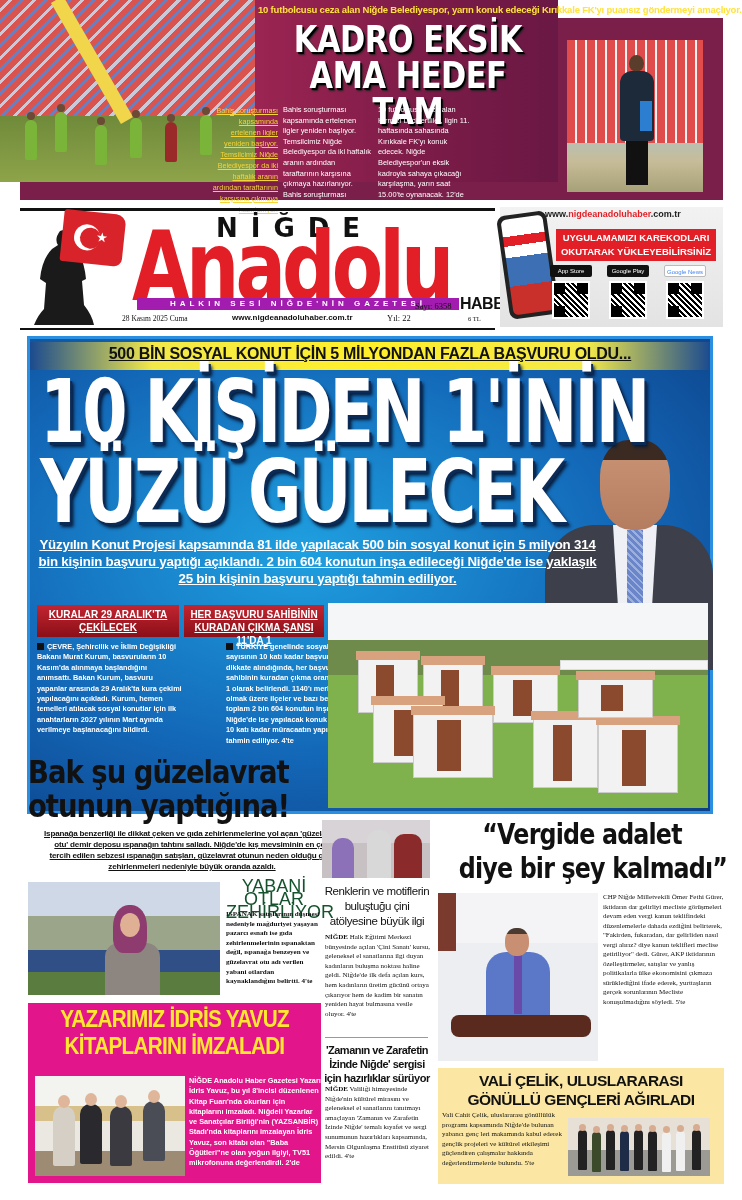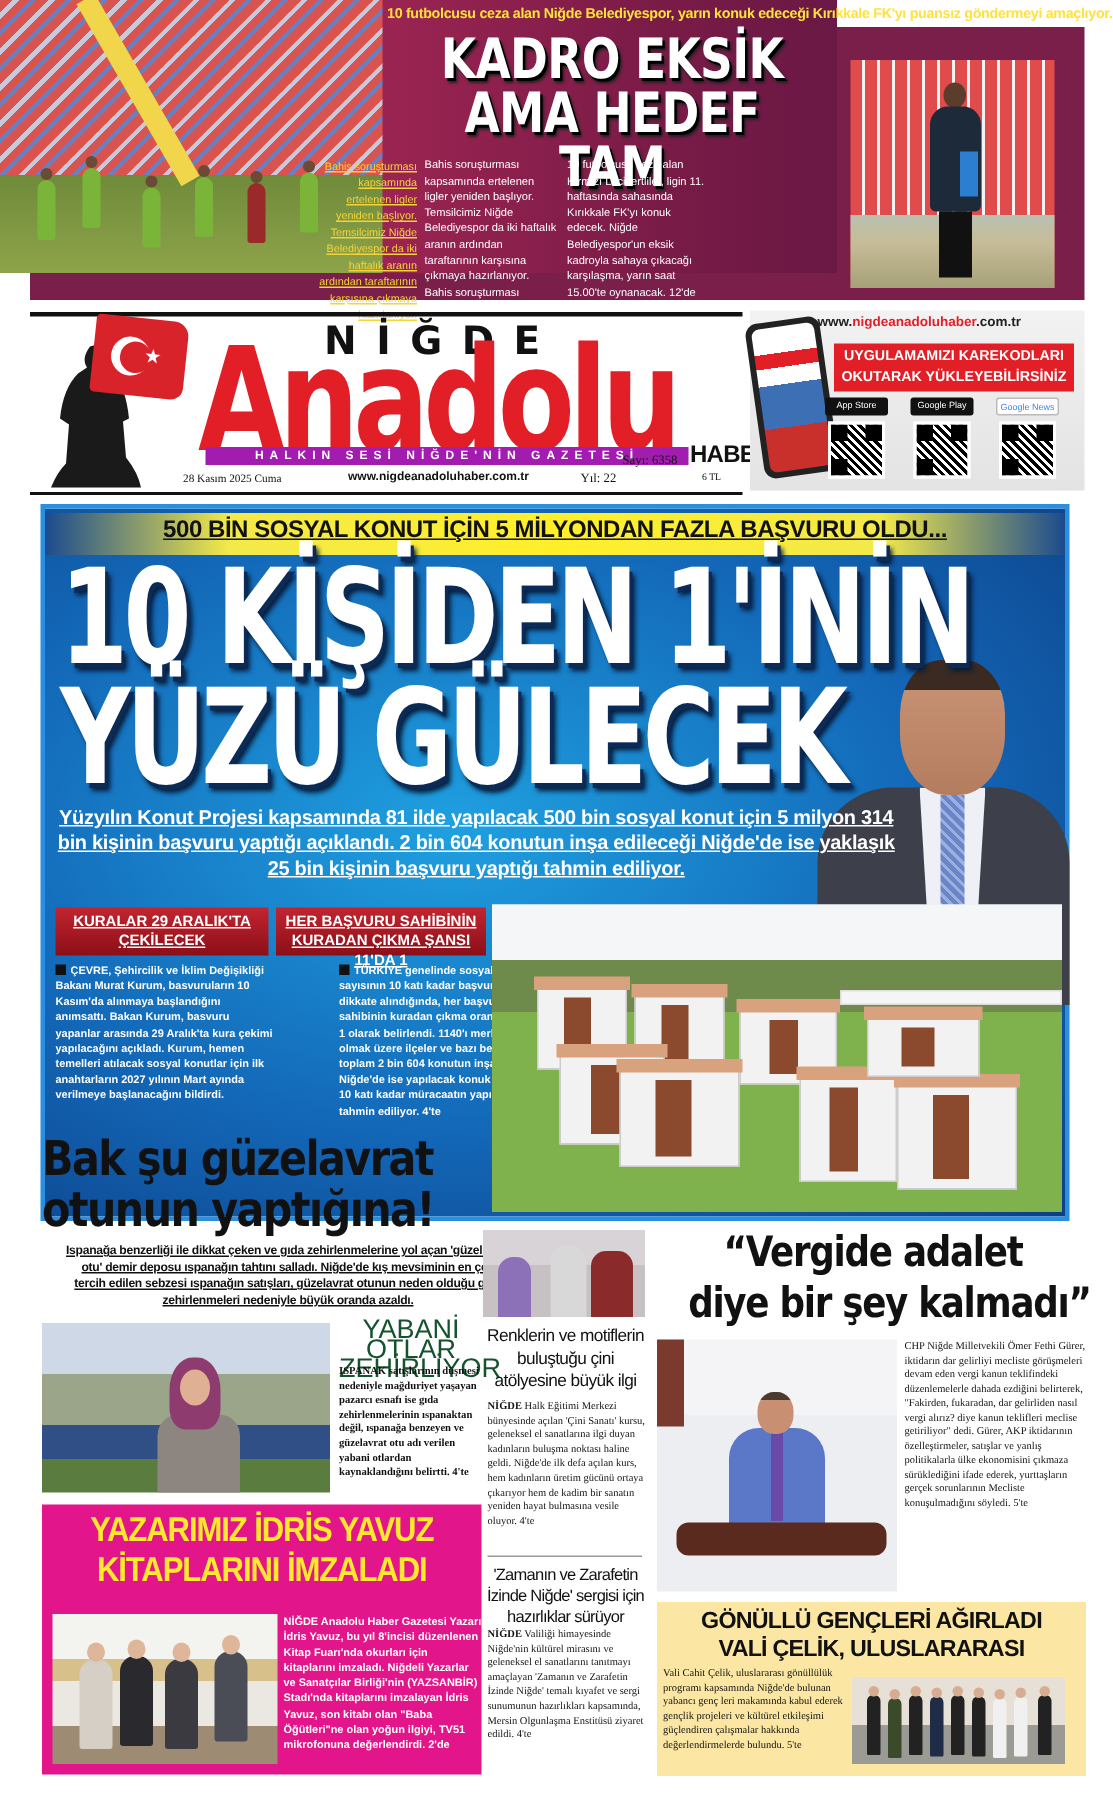--- a/index.html
+++ b/index.html
@@ -121,21 +121,21 @@
   .person { width: 22px; height: 60px; border-radius: 10px 10px 2px 2px; }
   .person::before { content:""; position:absolute; left: 5px; top: -11px; width: 12px; height: 13px; border-radius: 50%; background: #e0b69a; }
   #pink-body { left: 189px; top: 1076px; width: 132px; font-size: 7.3px; line-height: 10.3px; color: #fff; font-weight: bold; }
 
   
   #cini-photo { left: 322px; top: 820px; width: 108px; height: 58px;
     background: linear-gradient(180deg, #d7d3d6 0 40%, #c7c1c4 40%); }
   #cini-head { left: 322px; top: 884px; width: 110px; text-align: center; font-size: 11.5px; line-height: 15px; font-weight: normal; letter-spacing: -0.4px; }
   #cini-body { left: 325px; top: 933px; width: 106px; font-size: 7px; line-height: 9.6px; font-family: "Liberation Serif", serif; }
   #cini-rule { left: 325px; top: 1037px; width: 103px; height: 1px; background: #999; }
-  #zaman-head { left: 322px; top: 1043px; width: 110px; text-align: center; font-size: 11px; line-height: 14px; font-weight: normal; letter-spacing: -0.5px; }
+  #zaman-head { left: 322px; top: 1043px; width: 110px; text-align: center; font-size: 11px; line-height: 14px; font-weight: bold; letter-spacing: -0.5px; }
   #zaman-body { left: 325px; top: 1085px; width: 107px; font-size: 7px; line-height: 9.6px; font-family: "Liberation Serif", serif; }
 
   
   #vergi-head { left: 437px; top: 818px; width: 290px; text-align: center; font-size: 28px; line-height: 34px; font-weight: 900; font-family: "DejaVu Sans", sans-serif; letter-spacing: -1px; transform: scaleX(0.85); transform-origin: center; white-space: nowrap; }
   #vergi-photo { left: 438px; top: 893px; width: 160px; height: 168px; background: linear-gradient(180deg, #f4f4f6 0 30%, #eceef2 30%); }
   #vergi-photo .wall { left: 0; top: 0; width: 18px; height: 58px; background: #7a3a2e; }
   #mp { left: 478px; top: 928px; width: 80px; height: 110px; }
   #mp .head { left: 27px; top: 0; width: 24px; height: 28px; border-radius: 45%; background: linear-gradient(180deg, #4a3a30 0 20%, #c88f72 20%); }
   #mp .suit { left: 8px; top: 24px; width: 64px; height: 80px; border-radius: 20px 20px 4px 4px; background: #5b78c8; }
   #mp .tie { left: 36px; top: 26px; width: 8px; height: 60px; background: #6a4aa8; }
@@ -291,22 +291,22 @@
 <div class="abs" id="mp">
   <div class="abs suit"></div>
   <div class="abs tie"></div>
   <div class="abs head"></div>
 </div>
 <div class="abs" id="lectern"></div>
 <div class="abs" id="vergi-body">CHP Niğde Milletvekili Ömer Fethi Gürer, iktidarın dar gelirliyi mecliste görüşmeleri devam eden vergi kanun teklifindeki düzenlemelerle dahada ezdiğini belirterek, "Fakirden, fukaradan, dar gelirliden nasıl vergi alırız? diye kanun teklifleri meclise getiriliyor" dedi. Gürer, AKP iktidarının özelleştirmeler, satışlar ve yanlış politikalarla ülke ekonomisini çıkmaza sürüklediğini ifade ederek, yurttaşların gerçek sorunlarının Mecliste konuşulmadığını söyledi. 5'te</div>
 
 <div class="abs" id="vali-box"></div>
 <div class="abs" id="vali-head">
+  <div>VALİ ÇELİK, ULUSLARARASI</div>
   <div>GÖNÜLLÜ GENÇLERİ AĞIRLADI</div>
-  <div>VALİ ÇELİK, ULUSLARARASI</div>
 </div>
 <div class="abs" id="vali-body">Vali Cahit Çelik, uluslararası gönüllülük programı kapsamında Niğde'de bulunan yabancı genç leri makamında kabul ederek gençlik projeleri ve kültürel etkileşimi güçlendiren çalışmalar hakkında değerlendirmelerde bulundu. 5'te</div>
 <div class="abs" id="vali-photo">
   <div class="abs vperson" style="left:10px;top:12px"></div>
   <div class="abs vperson" style="left:24px;top:14px;background:#3a4a2a"></div>
   <div class="abs vperson" style="left:38px;top:12px"></div>
   <div class="abs vperson" style="left:52px;top:13px;background:#1f2c48"></div>
   <div class="abs vperson" style="left:66px;top:12px"></div>
   <div class="abs vperson" style="left:80px;top:13px"></div>
   <div class="abs vperson" style="left:94px;top:14px;background:#f0f0f0"></div>

